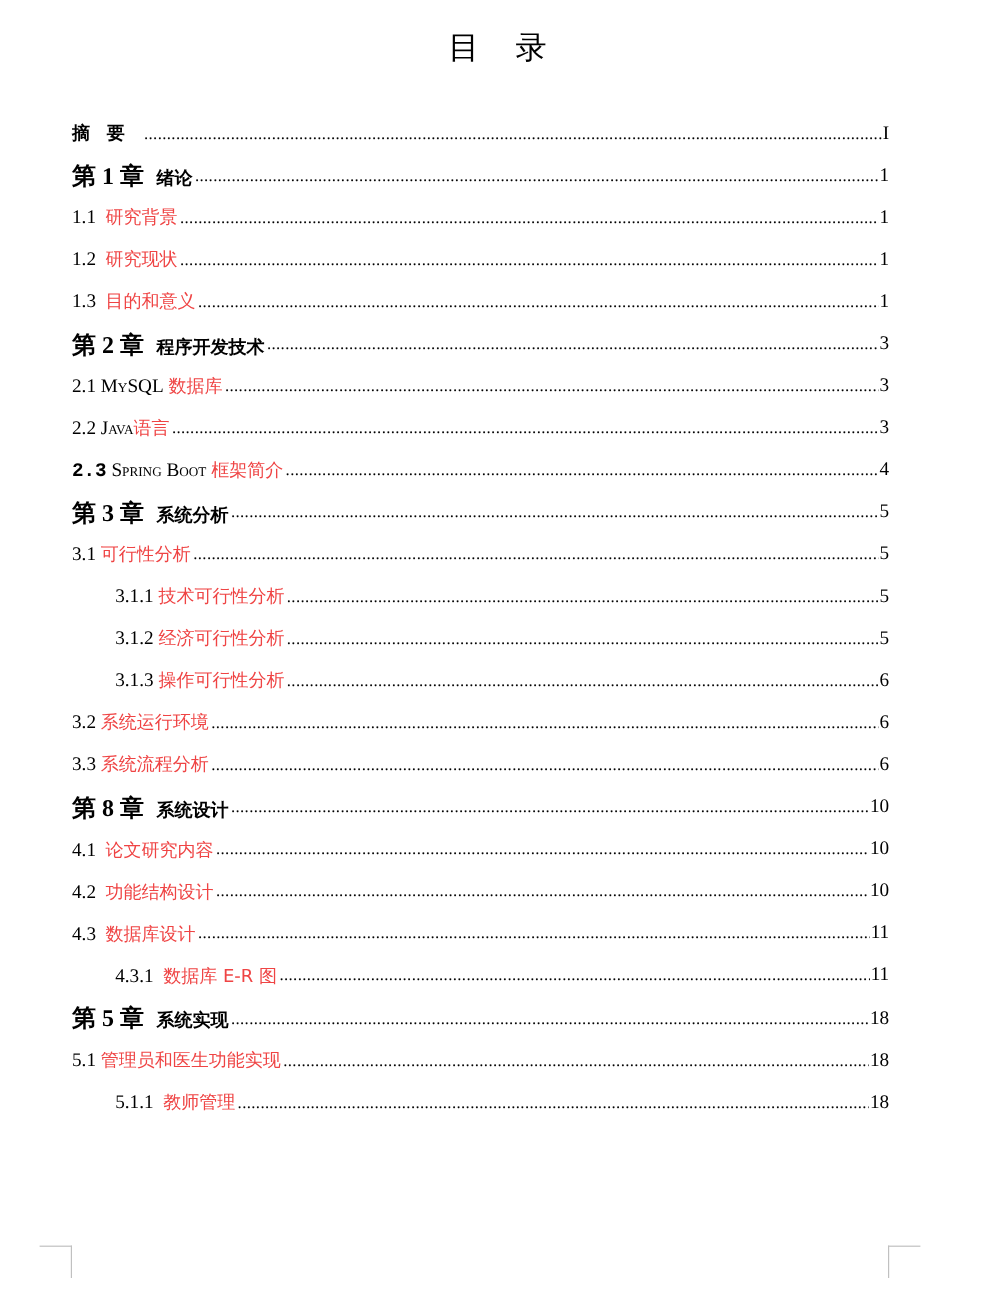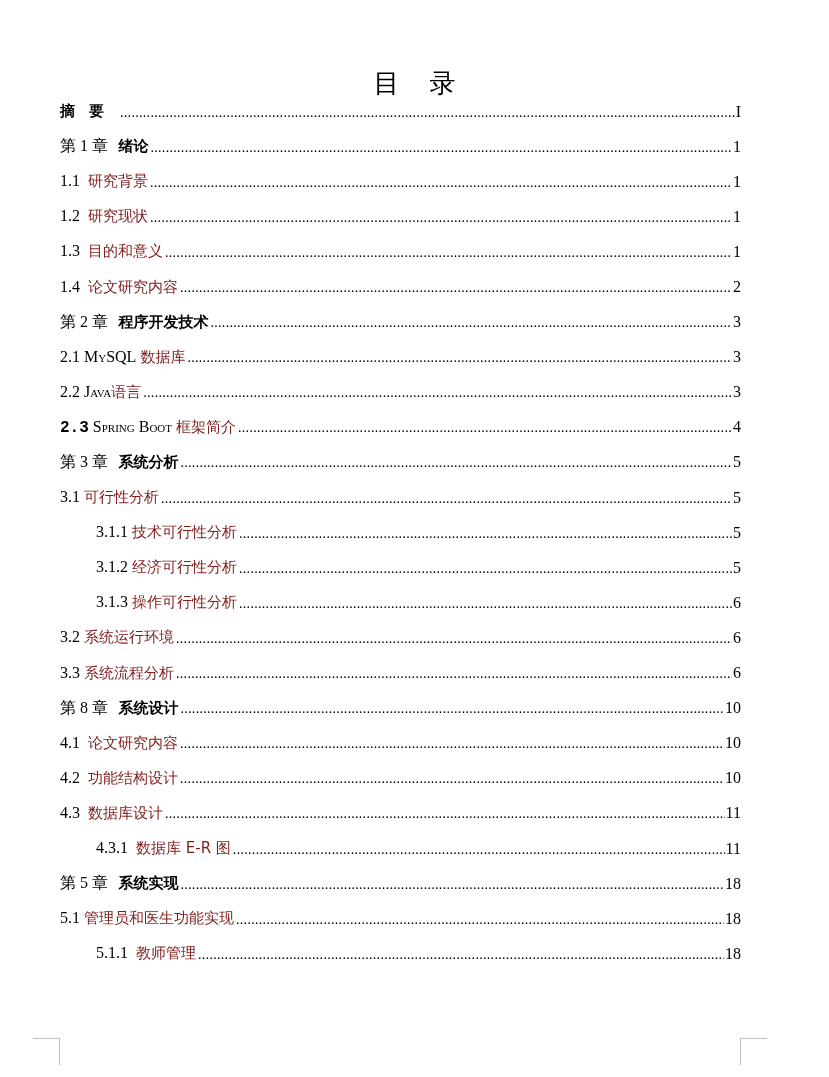--- a/index.html
+++ b/index.html
@@ -1,29 +1,29 @@
 <!DOCTYPE html>
 <html><head>
   <meta charset="utf-8">
   <style>
     html, body { margin: 0; padding: 0; background: #ffffff; }
     body { width: 829px; height: 1077px; position: relative; overflow: hidden; font-family: "Liberation Serif", "DejaVu Serif", serif; color: #000; }
-    .title { position: absolute; top: 22px; left: 0; width: 829px; text-align: center; font-family: "DejaVu Sans", sans-serif; font-size: 26px; letter-spacing: 0; margin-top: 44px; }
+    .title { position: absolute; top: 22px; left: 0; width: 829px; text-align: center; font-family: "DejaVu Sans", sans-serif; font-size: 26px; letter-spacing: 0; }
     .title span { display: inline-block; }
     .title .gap { width: 30px; }
     .toc { position: absolute; top: 94px; left: 60px; width: 681px; }
     .row { position: relative; height: 35.1px; display: flex; align-items: center; font-size: 16px; }
     .row .label { white-space: nowrap; padding-right: 2px; background: #fff; }
     .row .leader { flex: 1; overflow: hidden; white-space: nowrap; height: 16px; line-height: 16px; border-bottom: 0; position: relative; top: 0; }
     .row .leader::before { content: ". . . . . . . . . . . . . . . . . . . . . . . . . . . . . . . . . . . . . . . . . . . . . . . . . . . . . . . . . . . . . . . . . . . . . . . . . . . . . . . . . . . . . . . . . . . . . . . . . . . . . . . . . . . . . . . . . . . . . . . . . . . . . . . . . . . . . . . . . . . . . . . . . . . . . . . . . . . . . . . . . . . . . . . . . . . . . . . . . . . . . . . . . . . . . . . . . . . . . . . . . . . . . . . . . . . . . . . . . . . . . . . . . . . . . . . . . . . . . . . . . . . . . . . . . . . . ."; letter-spacing: -1.6px; font-size: 14px; color: #000; }
     .row .page { white-space: nowrap; padding-left: 1px; font-family: "Liberation Serif", serif; font-size: 16px; }
     .row.chapter .label { font-family: "DejaVu Sans", sans-serif; font-weight: bold; font-size: 15px; }
-    .row.chapter .label .num { font-family: "Liberation Serif", serif; font-weight: normal; font-size: 16px; }
+    .row.chapter .label .num { font-family: "Liberation Serif", serif; font-weight: bold; font-size: 20px; }
     .row.lvl3 { padding-left: 36px; }
-    .row .label .cn { font-family: "DejaVu Sans", sans-serif; font-size: 15px; font-weight: normal; color: #7f1d1d; }
+    .row .label .cn { font-family: "DejaVu Sans", sans-serif; font-size: 15px; font-weight: normal; color: #ef4444; }
     .row.front .label { font-family: "DejaVu Sans", sans-serif; font-weight: bold; font-size: 15px; letter-spacing: 14px; }
     .row.sans .label .num { font-family: Liberation Mono, monospace; font-weight: bold; }
     .sc { font-variant: small-caps; }
     .corner { position: absolute; width: 26px; height: 26px; border-color: #c0c0c0; border-style: solid; border-width: 0; }
     .corner.left { left: 33px; top: 1038px; border-top-width: 1px; border-right-width: 1px; }
     .corner.right { left: 740px; top: 1038px; border-top-width: 1px; border-left-width: 1px; }
   </style>
 </head>
 <body>
 
@@ -57,25 +57,20 @@
     <span class="leader"></span>
     <span class="page">1</span>
   </div>
 
   <div class="row section">
     <span class="label"><span>1.3</span>&nbsp;&nbsp;<span class="cn">目的和意义</span></span>
     <span class="leader"></span>
     <span class="page">1</span>
   </div>
 
-  <div class="row section">
-    <span class="label"><span>1.4</span>&nbsp;&nbsp;<span class="cn">论文研究内容</span></span>
-    <span class="leader"></span>
-    <span class="page">2</span>
-  </div>
 
   <div class="row chapter">
     <span class="label"><span class="num">第 2 章</span>&nbsp;&nbsp;<span>程序开发技术</span></span>
     <span class="leader"></span>
     <span class="page">3</span>
   </div>
 
   <div class="row section">
     <span class="label"><span>2.1</span> <span class="sc">MySQL</span> <span class="cn">数据库</span></span>
     <span class="leader"></span>

